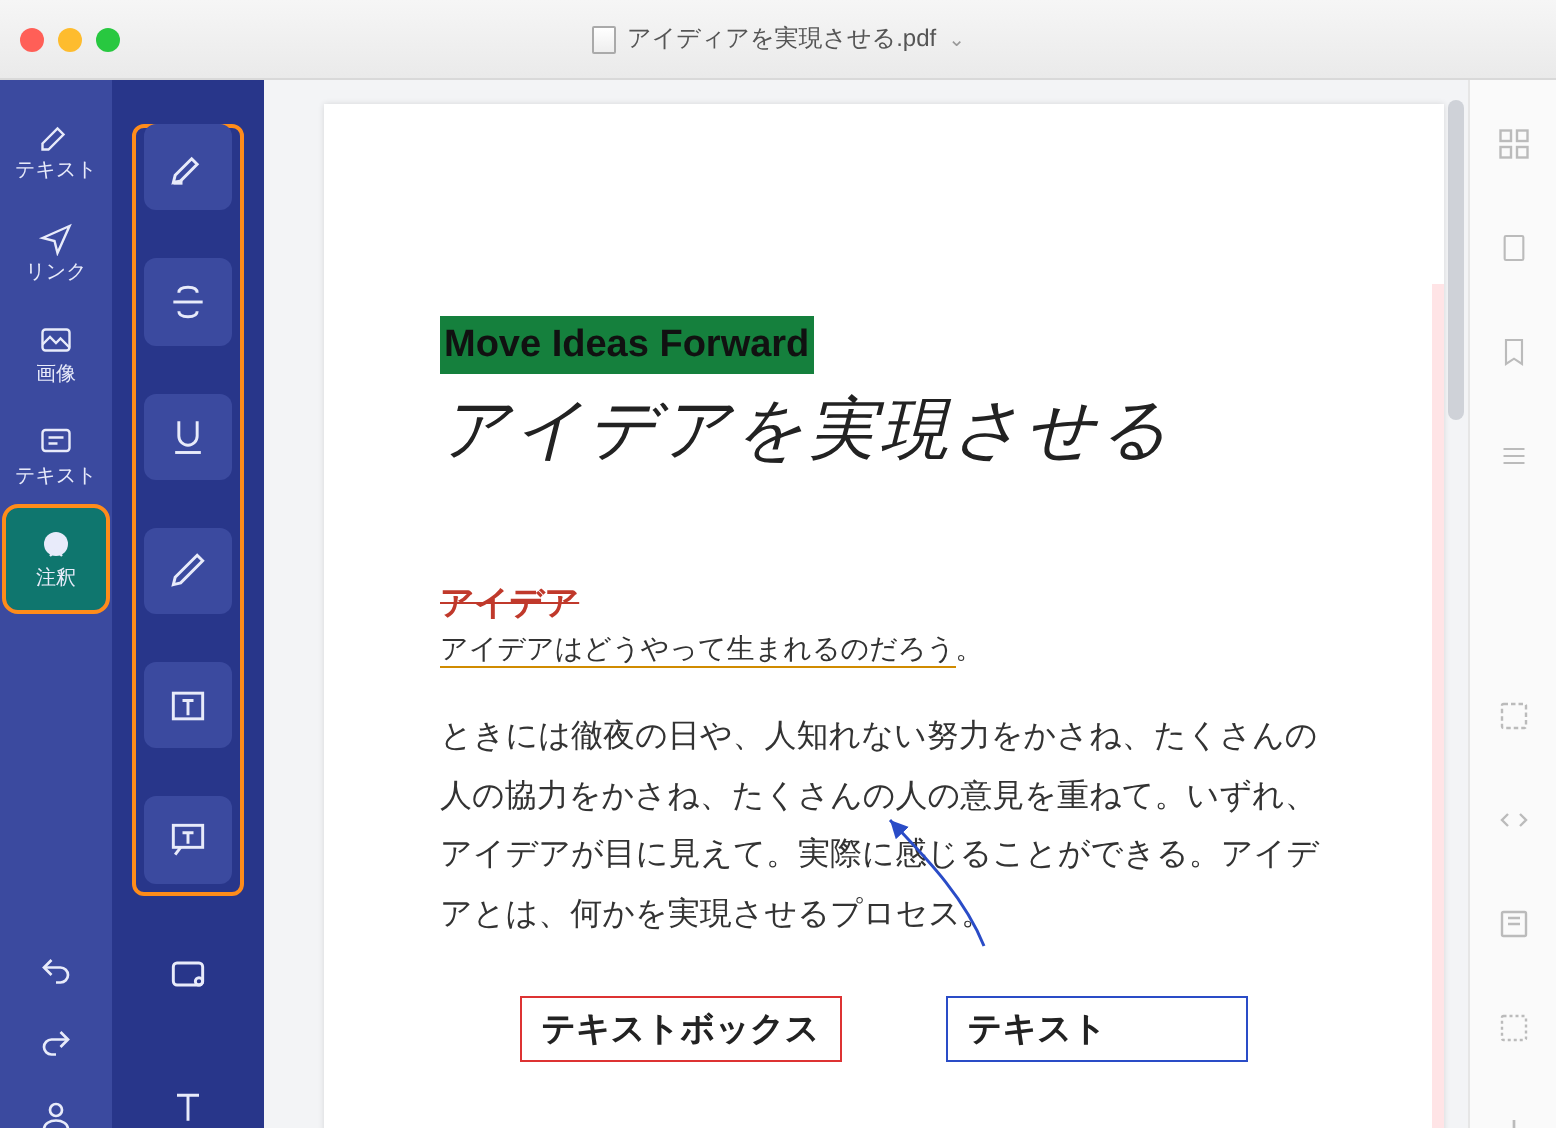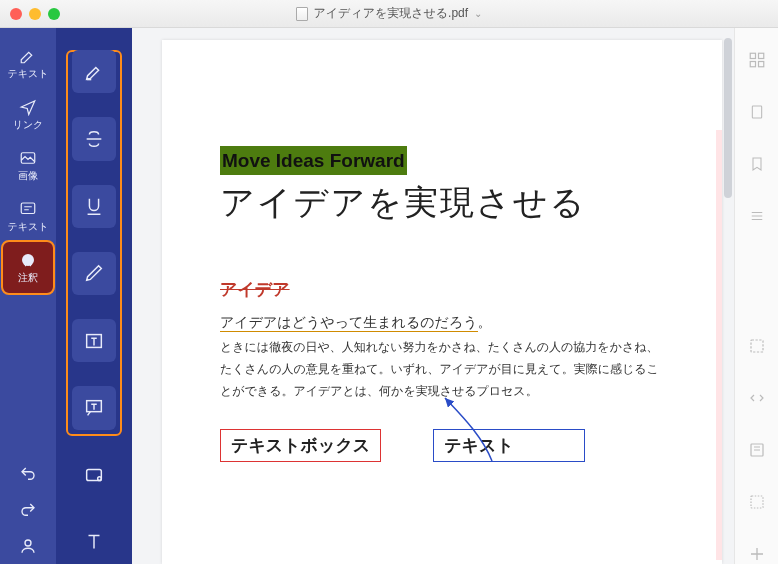--- a/index.html
+++ b/index.html
@@ -1,50 +1,50 @@
 <!DOCTYPE html>
 <html><head>
 <meta charset="utf-8">
 <style>
   * { box-sizing: border-box; margin: 0; padding: 0; }
   body { font-family: -apple-system, "Hiragino Sans", "Helvetica Neue", sans-serif; width: 778px; height: 564px; overflow: hidden; background: #fff; }
   
-  .titlebar { height: 28px; background: linear-gradient(#f6f6f6,#eaeaea); border-bottom:1px solid #d9d9d9; display:flex; align-items:center; position:relative; }
+  .titlebar { height: 40px; background: linear-gradient(#f6f6f6,#eaeaea); border-bottom:1px solid #d9d9d9; display:flex; align-items:center; position:relative; }
   .traffic { display:flex; gap:7px; padding-left:10px; }
   .dot { width:12px; height:12px; border-radius:50%; }
   .dot.r{background:#ff5f57;} .dot.y{background:#febc2e;} .dot.g{background:#28c840;}
   .title-center{ position:absolute; left:0; right:0; text-align:center; font-size:12px; color:#555; display:flex; align-items:center; justify-content:center; gap:6px; pointer-events:none;}
   .title-center .doc-icon{width:12px;height:14px;border:1px solid #aaa;border-radius:1px;background:linear-gradient(#fff,#eee);}
   .title-center .chev{color:#999;font-size:10px;}
   
   .main { display:flex; height:536px; }
   
   .sidebar-primary { width:56px; background:#3b4a9f; display:flex; flex-direction:column; align-items:center; padding-top:10px; gap:0; color:#e8ebfa; font-size:10px; }
   .sb-item { width:50px; display:flex; flex-direction:column; align-items:center; gap:3px; padding:8px 0 10px; cursor:pointer; border-radius:6px; }
-  .sb-item.selected { background:#7f1d1d; outline:2px solid #ff8c1a; outline-offset:0; }
+  .sb-item.selected { background:#0f766e; outline:2px solid #ff8c1a; outline-offset:0; }
   .sb-ico { width:20px; height:20px; display:flex; align-items:center; justify-content:center; }
   .sb-item span{line-height:1;}
   .sb-spacer{flex:1;}
   .sb-mini{ width:50px; padding:9px 0; display:flex; justify-content:center; cursor:pointer;}
   
   .sidebar-secondary { width:76px; background:#28368a; padding-top:22px; display:flex; flex-direction:column; align-items:center; gap:24px; position:relative; }
   .outline-box{ position:absolute; top:22px; left:10px; right:10px; height:386px; border:2.5px solid #ff8c1a; border-radius:6px; pointer-events:none;}
   .tool-btn { width:44px; height:44px; border-radius:6px; background:#3b4a9f; display:flex; align-items:center; justify-content:center; cursor:pointer; color:#e8ebfa; z-index:1;}
   .tool-btn:first-child{margin-top:8px;}
   
   .doc-area { flex:1; background:#f3f4f6; position:relative; overflow:hidden; }
   .page { position:absolute; left:30px; top:12px; width:560px; height:524px; background:#fff; box-shadow:0 0 3px rgba(0,0,0,.12); padding:110px 58px 0 58px; }
   .pink-strip{position:absolute; right:0; top:90px; width:6px; height:430px; background:#ffe4e6;}
-  .hi-title { display:inline; font-size:19px; font-weight:600; color:#111; background:#4d7c0f; padding:4px 2px;}
-  .jp-title { font-size:34px; letter-spacing:2px; color:#222; margin-top:8px; font-weight:300;}
+  .hi-title { display:inline; font-size:19px; font-weight:600; color:#111; background:#15803d; padding:4px 2px;}
+  .jp-title { font-size:34px; letter-spacing:2px; color:#222; margin-top:8px; font-weight:300;font-style:italic;}
   .strike { margin-top:52px; display:inline-block; color:#c0392b; font-weight:700; font-size:17px; text-decoration:line-through; text-decoration-color:#c0392b;}
-  .uline { margin-top:13px; font-size:14px; color:#333; }
+  .uline { margin-top:3px; font-size:14px; color:#333; }
   .uline .u{ border-bottom:1px solid #d08b00; padding-bottom:1px;}
-  .para { margin-top:4px; font-size:12px; line-height:1.85; color:#333; }
-  .boxes{ margin-top:26px; display:flex; gap:52px;}
+  .para { margin-top:20px; font-size:16px; line-height:1.85; color:#333; }
+  .boxes{ margin-top:26px; display:flex; gap:52px;justify-content:center;}
   .tbox{ border:1.5px solid; padding:4px 10px; font-size:17px; font-weight:600;}
   .tbox.red{ border-color:#d33; color:#222;}
   .tbox.blue{ border-color:#2a4cc7; color:#222; padding-right:70px;}
   .arrow{ position:absolute; left:275px; top:356px; }
   
   .vscroll{ position:absolute; right:2px; top:10px; width:8px; height:160px; background:#cfd2d8; border-radius:4px;}
   .hscroll{ position:absolute; left:160px; bottom:2px; height:8px; width:140px; background:#cfd2d8; border-radius:4px;}
   
   .rightbar { width:44px; border-left:1px solid #e6e6e6; background:#fafafa; display:flex; flex-direction:column; align-items:center; padding-top:22px; gap:32px; color:#bbb; }
   .rb-ico{ width:20px; height:20px; display:flex; align-items:center; justify-content:center; cursor:pointer;}

